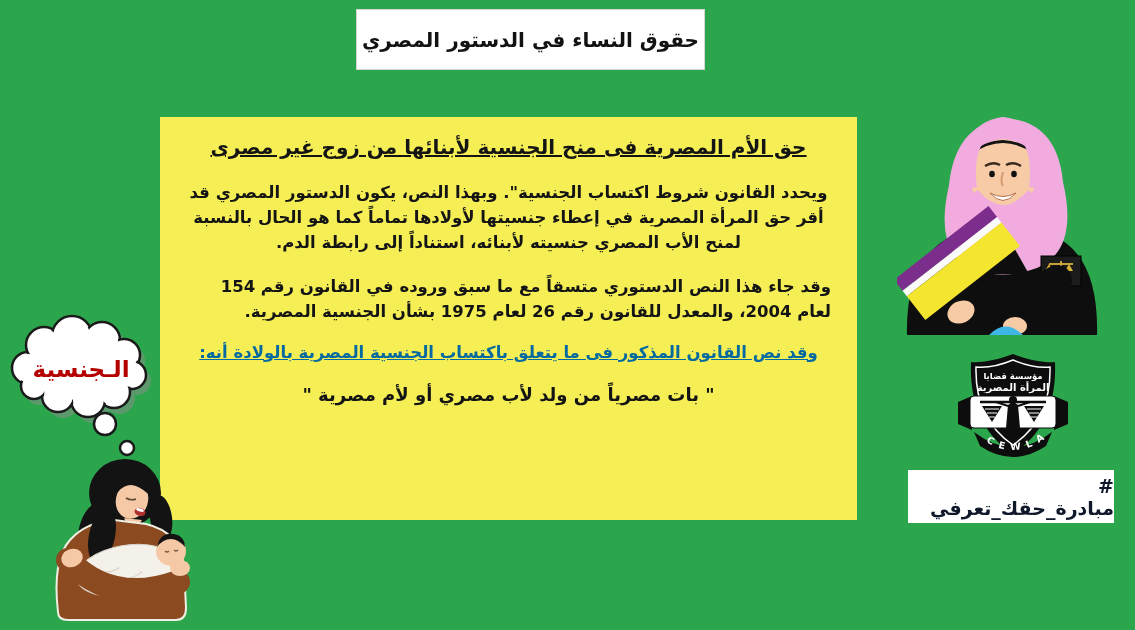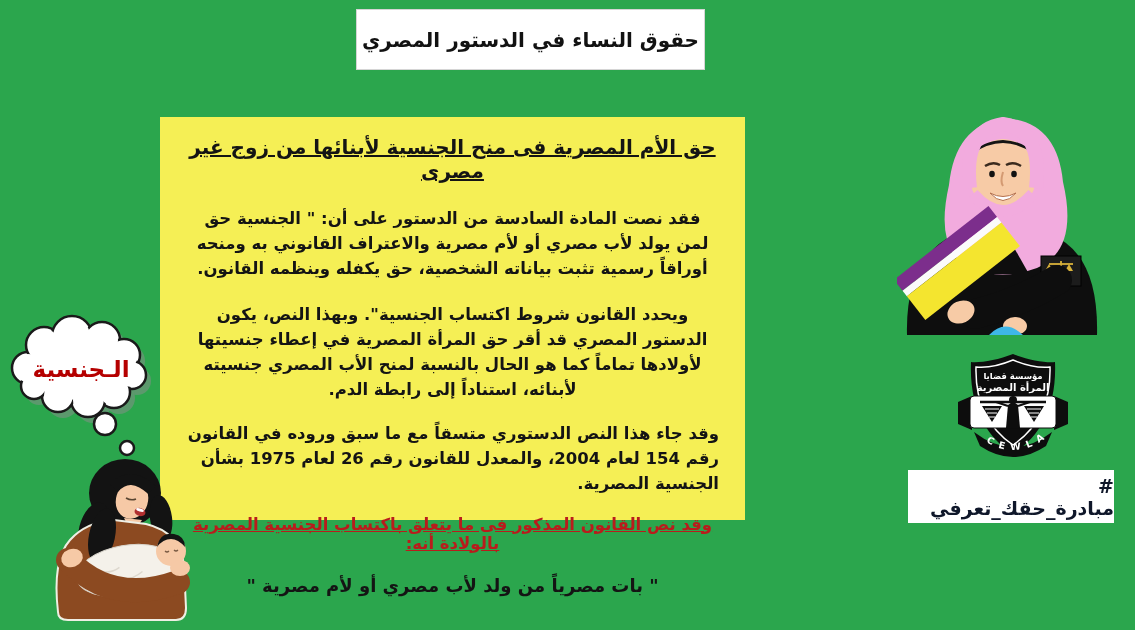--- a/index.html
+++ b/index.html
@@ -12,34 +12,34 @@
   .title-box{
     position:absolute;left:332px;top:9px;width:349px;height:61px;
     background:#ffffff;border:1px solid #d5d5d5;box-sizing:border-box;
     display:flex;align-items:center;justify-content:center;margin-left:24px;
   }
   .title-box span{
     direction:rtl;font-weight:bold;font-size:20px;color:#121212;
   }
   
   .card{
-    position:absolute;left:160px;top:117px;width:585px;height:403px;
+    position:absolute;left:160px;top:117px;width:697px;height:403px;
     background:#F5EF55;box-sizing:border-box;
     padding:16px 26px;direction:rtl;text-align:center;color:#141414;
   }
   .card-heading{
     font-size:20px;font-weight:bold;text-decoration:underline;margin:2px 0 0 0;
   }
   .card-p{
     font-size:16.5px;font-weight:bold;line-height:1.5;margin:22px 0 0 0;
   }
   .card-p.first{margin-top:24px;}
   .card-p.third{margin-top:20px;text-align:right;}
   .red-note{
-    font-size:16.5px;font-weight:bold;color:#b91c1c;
+    font-size:16.5px;font-weight:bold;color:#0369a1;
     text-decoration:underline;margin:18px 0 0 0;
   }
   .quote{
     font-size:18px;font-weight:bold;margin:22px 0 0 0;
   }
   
   .hashtag-box{
     position:absolute;left:908px;top:470px;width:206px;height:53px;
     background:#ffffff;display:flex;align-items:center;justify-content:center;
   }
@@ -52,21 +52,20 @@
 <body>
 
 <div class="canvas">
 
   <div class="title-box">
     <span>حقوق النساء في الدستور المصري</span>
   </div>
 
   <div class="card">
     <div class="card-heading">حق الأم المصرية فى منح الجنسية لأبنائها من زوج غير مصرى</div>
-    <p class="card-p first">فقد نصت المادة السادسة من الدستور على أن: " الجنسية حق لمن يولد لأب مصري أو لأم مصرية والاعتراف القانوني به ومنحه أوراقاً رسمية تثبت بياناته الشخصية، حق يكفله وينظمه القانون.</p>
     <p class="card-p">ويحدد القانون شروط اكتساب الجنسية". وبهذا النص، يكون الدستور المصري قد أقر حق المرأة المصرية في إعطاء جنسيتها لأولادها تماماً كما هو الحال بالنسبة لمنح الأب المصري جنسيته لأبنائه، استناداً إلى رابطة الدم.</p>
     <p class="card-p third">وقد جاء هذا النص الدستوري متسقاً مع ما سبق وروده في القانون رقم 154 لعام 2004، والمعدل للقانون رقم 26 لعام 1975 بشأن الجنسية المصرية.</p>
     <p class="red-note">وقد نص القانون المذكور فى ما يتعلق باكتساب الجنسية المصرية بالولادة أنه:</p>
     <p class="quote">" بات مصرياً من ولد لأب مصري أو لأم مصرية "</p>
   </div>
 
   <svg class="abs" style="left:6px;top:310px;" width="152" height="152" viewBox="0 0 152 152">
 
     <g transform="translate(5,6)" opacity="0.5" fill="#8d8d8d">
       <circle cx="22" cy="58" r="16"></circle>

